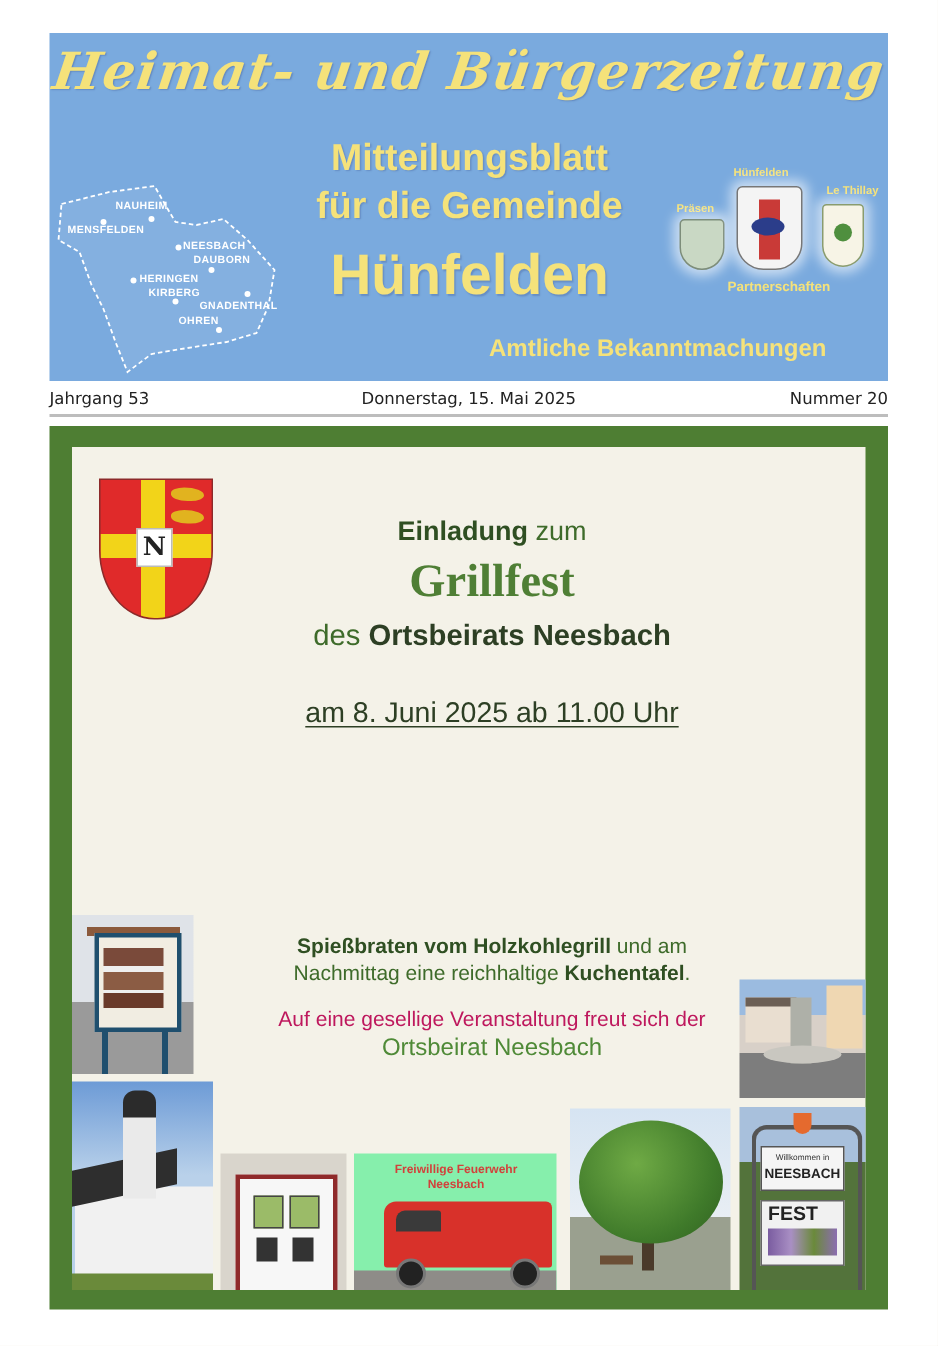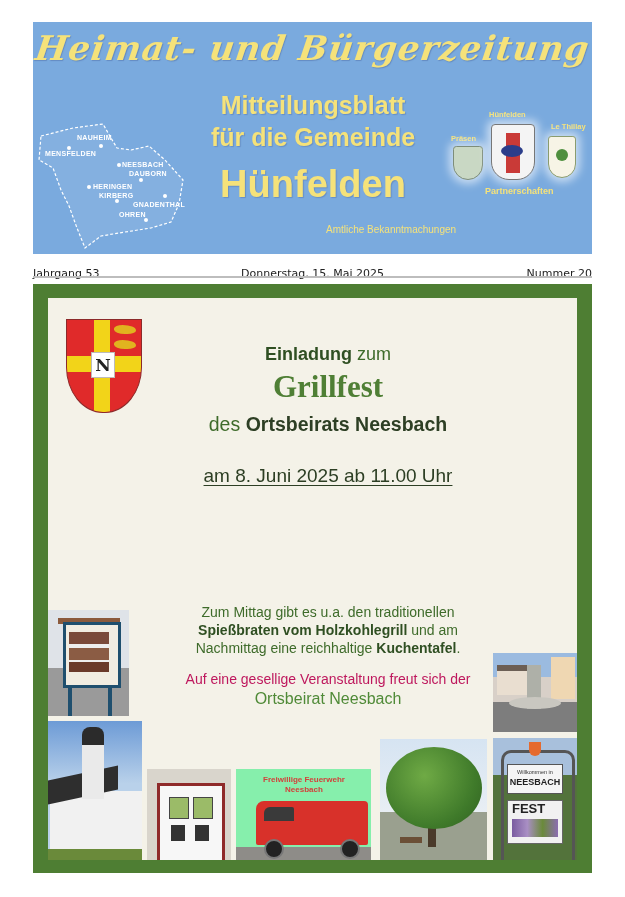--- a/index.html
+++ b/index.html
@@ -5,38 +5,38 @@
   html, body { margin:0; padding:0; background:#ffffff; }
   body { width:625px; height:897px; position:relative; overflow:hidden; font-family:"Liberation Sans", sans-serif; }
 
   
   .banner { position:absolute; left:33px; top:22px; width:559px; height:232px; background:#7aaade; overflow:hidden; }
   .banner-title { position:absolute; left:0; top:6px; width:100%; text-align:center; font-family:"DejaVu Serif", serif; font-style:italic; font-weight:bold; font-size:34px; color:#f5e27a; letter-spacing:1px; text-shadow:1px 1px 1px rgba(60,80,140,.35); transform:skewX(-8deg); }
   .banner-sub { position:absolute; left:140px; width:280px; text-align:center; font-weight:bold; color:#f5e27a; font-size:25px; line-height:30px; text-shadow:1px 1px 1px rgba(60,80,140,.3); }
   .banner-sub.l1 { top:68px; }
   .banner-sub.l2 { top:100px; }
   .banner-sub.big { top:140px; font-size:38px; line-height:44px; }
-  .banner-amt { position:absolute; left:293px; top:202px; font-size:10px; font-weight:normal; color:#f5e27a; }
+  .banner-amt { position:absolute; left:293px; top:202px; font-size:16px; font-weight:bold; color:#f5e27a; }
 
   .map { position:absolute; left:0; top:98px; width:160px; height:130px; }
   .map-label { position:absolute; font-size:7px; font-weight:bold; color:#ffffff; letter-spacing:.3px; }
   .map-dot { position:absolute; width:4px; height:4px; border-radius:50%; background:#fff; }
 
   .crests { position:absolute; left:412px; top:82px; width:145px; height:100px; }
   .crest-label { position:absolute; font-size:7.5px; font-weight:bold; color:#f5e27a; }
   .crest { position:absolute; border-radius:4px 4px 18px 18px; box-shadow:0 0 8px 4px rgba(255,255,255,.6); }
   .crest.praesen { left:8px; top:42px; width:28px; height:32px; background:#c9d8c4; border:1px solid #7d8d7a; }
   .crest.huenfelden { left:46px; top:20px; width:42px; height:54px; background:#f4f4f4; border:1px solid #777; }
   .crest.huenfelden .tower { position:absolute; left:14px; top:8px; width:14px; height:40px; background:#c93a37; }
   .crest.huenfelden .lion { position:absolute; left:9px; top:20px; width:22px; height:12px; background:#2b3d8a; border-radius:50%; }
   .crest.thillay { left:103px; top:32px; width:26px; height:40px; background:#f7f4e6; border:1px solid #8a9c6e; }
   .crest.thillay .tree { position:absolute; left:7px; top:12px; width:12px; height:12px; border-radius:50%; background:#4f8f3e; }
 
   
-  .infoline { position:absolute; left:33px; top:258px; width:559px; height:16px; font-family:"DejaVu Sans", sans-serif; font-size:11px; color:#222;margin-top:8px; }
+  .infoline { position:absolute; left:33px; top:258px; width:559px; height:16px; font-family:"DejaVu Sans", sans-serif; font-size:11px; color:#222; }
   .infoline span { position:absolute; top:1px; }
   .info-left { left:0; }
   .info-center { left:0; width:100%; text-align:center; }
   .info-right { right:0; }
   .rule { position:absolute; left:33px; top:276px; width:559px; height:2px; background:#bdbdbd; }
 
   
   .frame { position:absolute; left:33px; top:284px; width:559px; height:589px; background:#4e7e33; }
   .panel { position:absolute; left:15px; top:14px; width:529px; height:562px; background:#f4f2e8; }
 
@@ -186,21 +186,21 @@
     </div>
     <div class="text-block t-grillfest">Grillfest</div>
     <div class="text-block t-des">
       <span>des </span><b>Ortsbeirats Neesbach</b>
     </div>
 
     <div class="text-block t-date">am 8. Juni 2025 ab 11.00 Uhr</div>
 
 
     <div class="text-block t-mittag">
-      <span>Zum Mittag gibt es u.a. den traditionellen</span><br>
+      <br>
       <b>Spießbraten vom Holzkohlegrill</b><span> und am</span><br>
       <span>Nachmittag eine reichhaltige </span><b>Kuchentafel</b><span>.</span>
     </div>
 
     <div class="text-block t-auf">Auf eine gesellige Veranstaltung freut sich der</div>
     <div class="text-block t-ortsbeirat">Ortsbeirat Neesbach</div>
 
     <div class="photo p-bookcase">
       <div class="roof"></div>
         <div class="case"></div>

